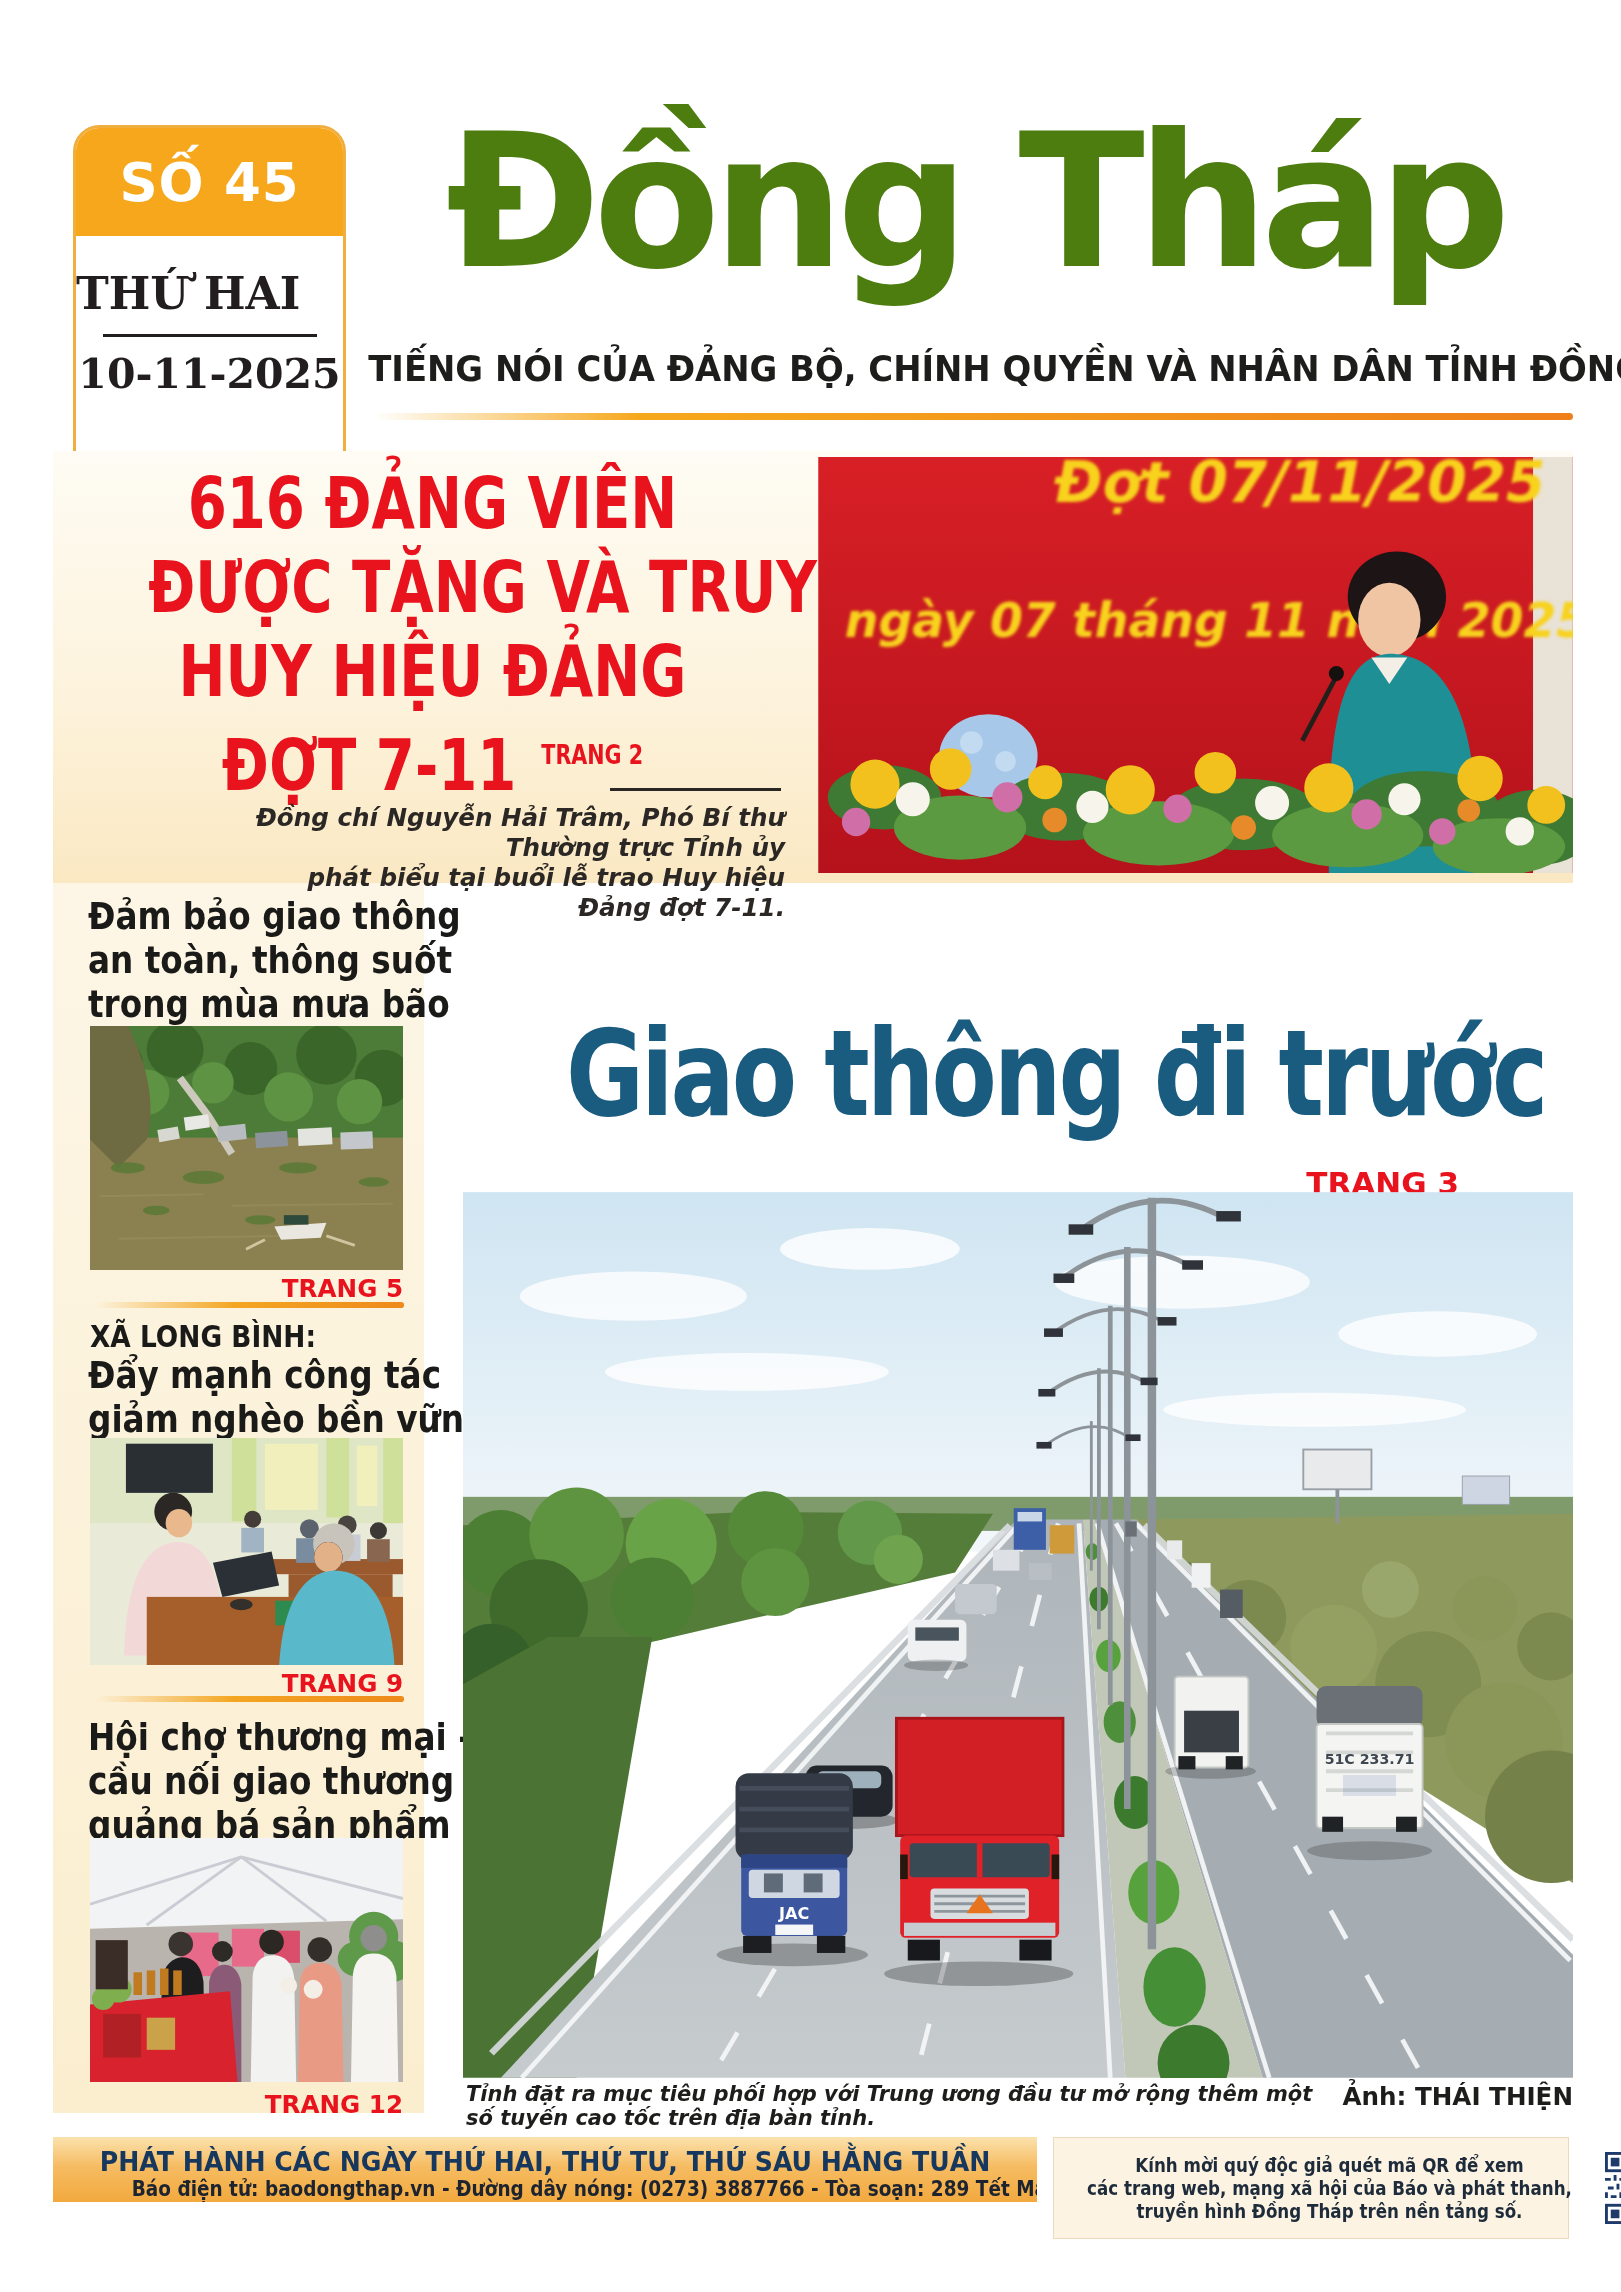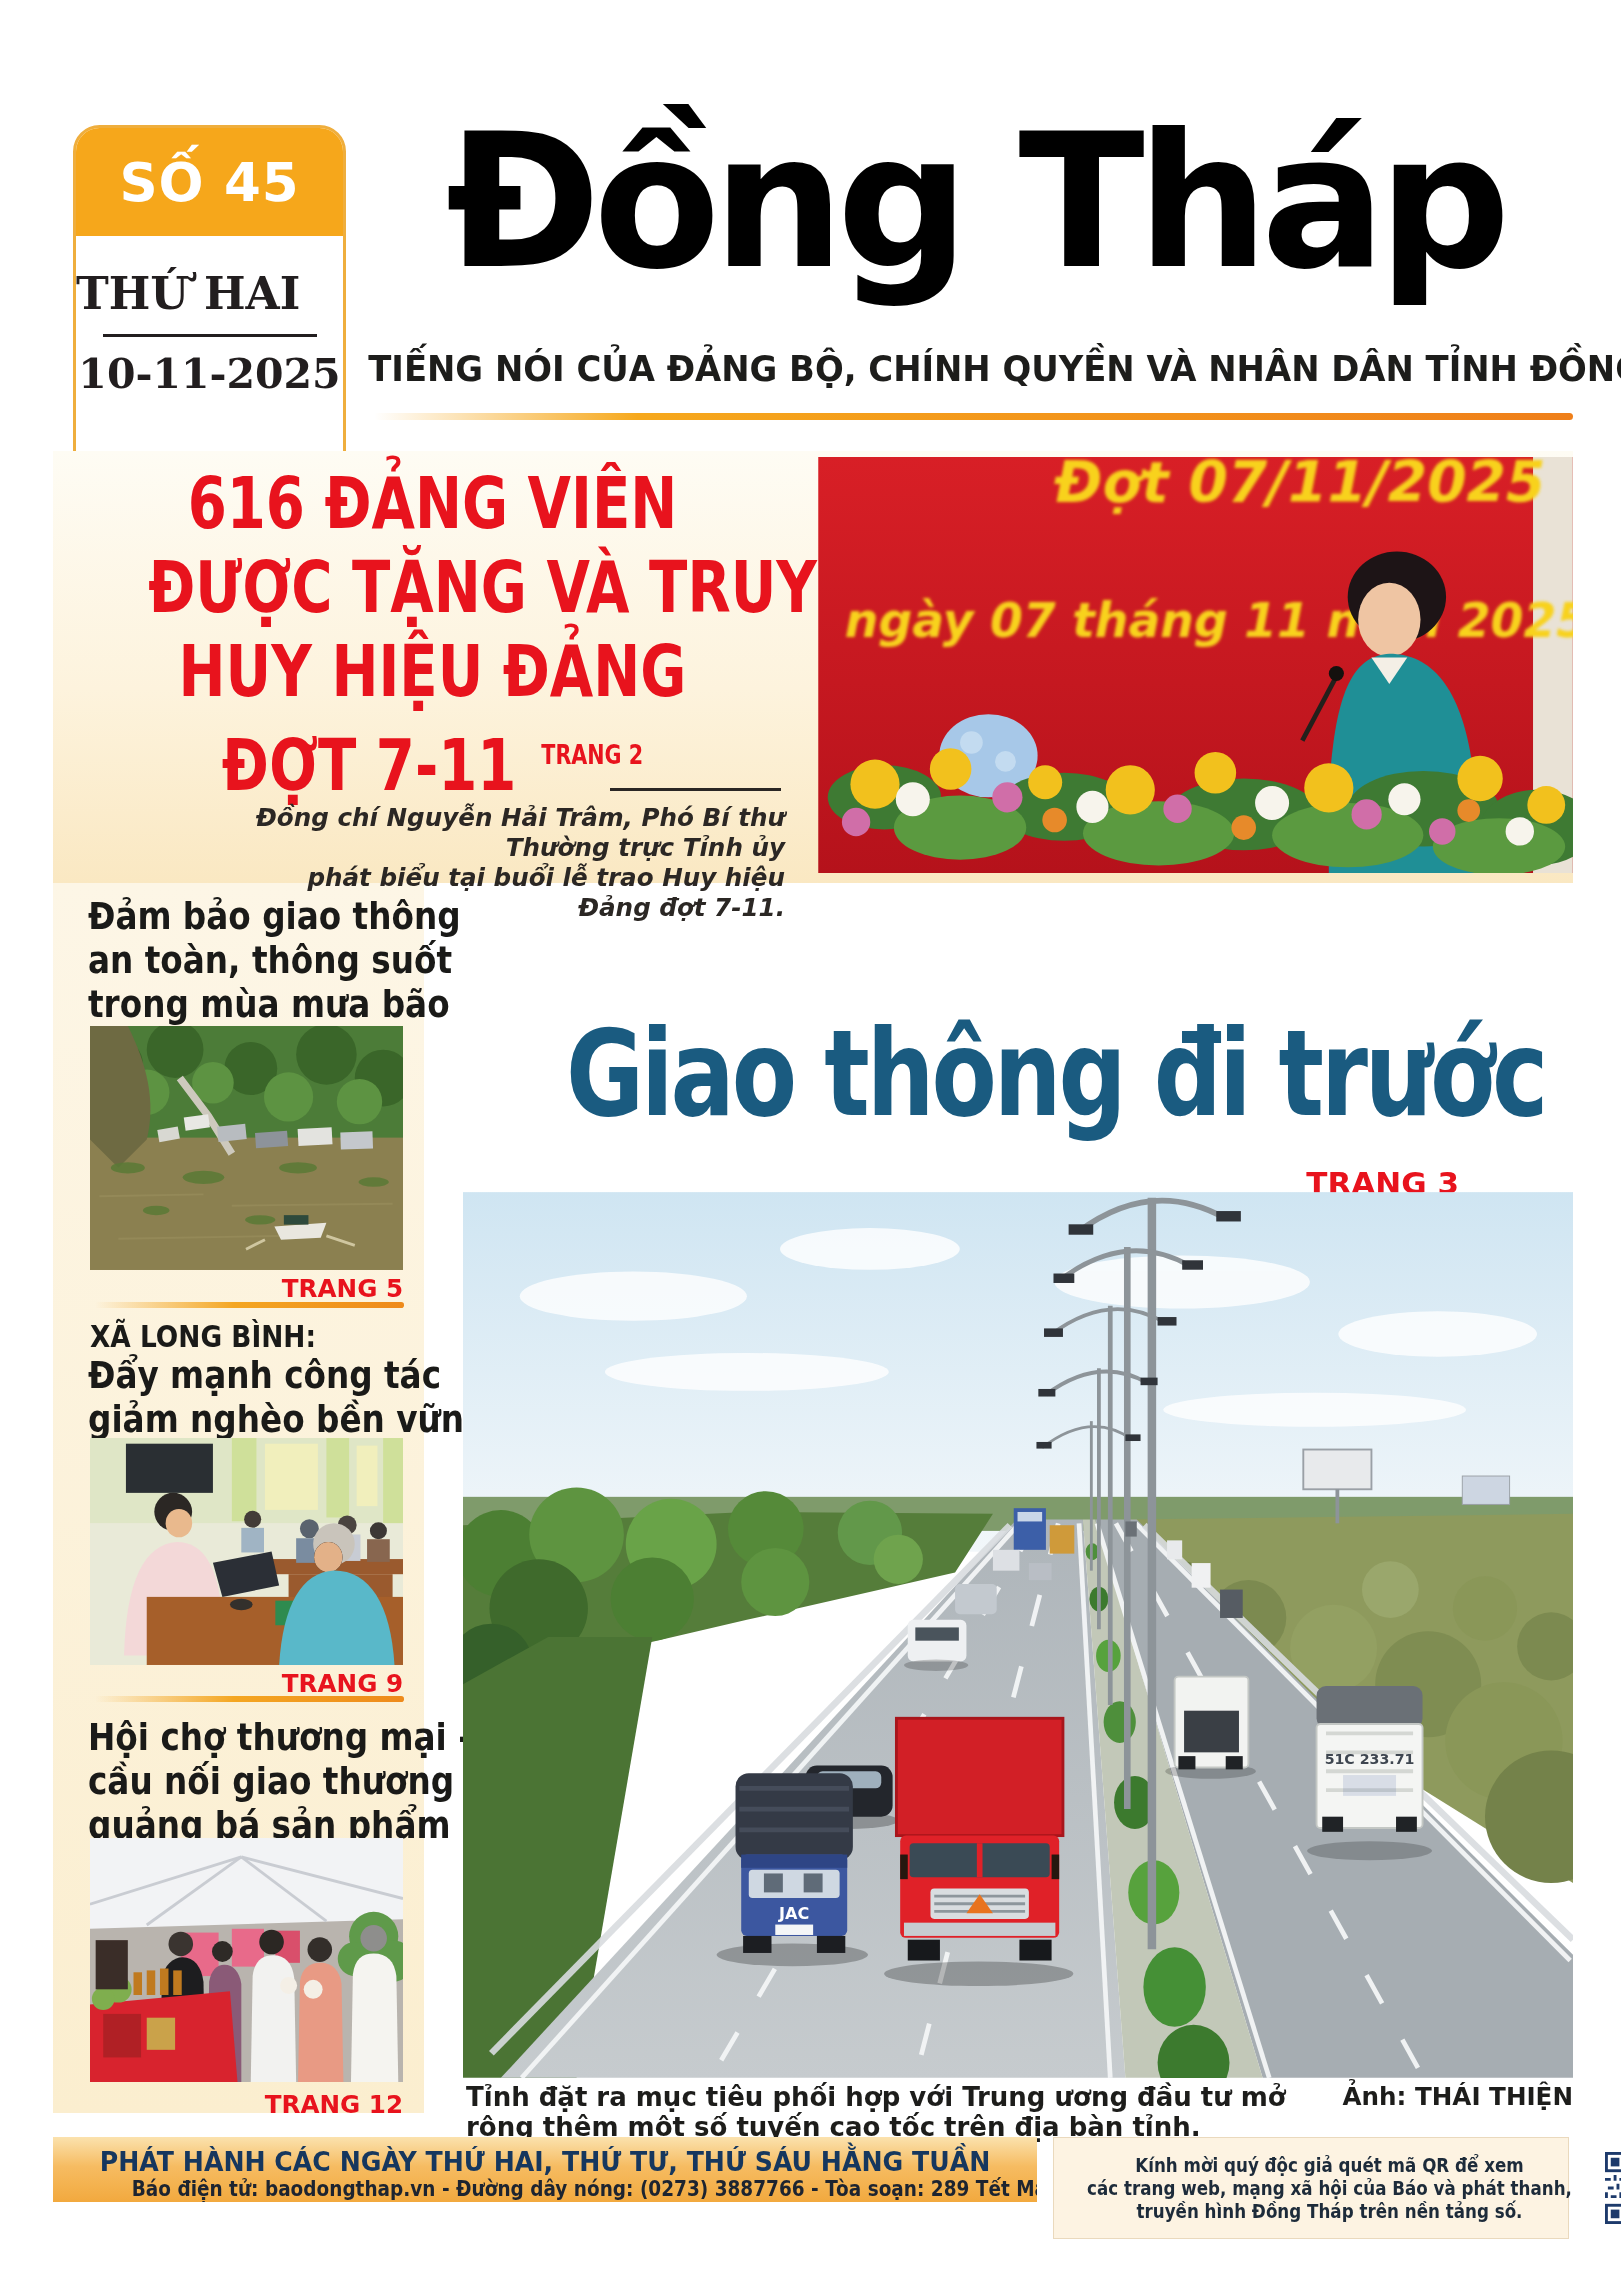--- a/index.html
+++ b/index.html
@@ -11,21 +11,21 @@
   .issue-box{left:73px;top:125px;width:273px;height:360px;border:3.8px solid #efae3d;
              border-radius:26.5px;overflow:hidden;background:#fff;box-sizing:border-box;}
   .issue-top{height:108px;background:#f6a71b;display:flex;align-items:center;justify-content:center;}
   .issue-top span{font-size:53px;font-weight:800;color:#fff;letter-spacing:0.9px;}
   .issue-day{margin-top:32px;font-family:"DejaVu Serif",serif;
              font-weight:700;font-size:44px;color:#221e1f;}
   .issue-divider{width:214px;height:2.8px;background:#221e1f;margin:15px auto 13.2px auto;}
   .issue-date{text-align:center;font-family:"DejaVu Serif",serif;font-weight:700;
               font-size:41px;color:#221e1f;}
   .logo{left:333px;top:70px;width:1283px;height:265px;line-height:265px;text-align:center;
-        font-size:185px;font-weight:900;color:#000000;letter-spacing:-7.6px;white-space:nowrap;}
+        font-size:185px;font-weight:900;color:#4d7c0f;letter-spacing:-7.6px;white-space:nowrap;}
   .tagline{left:331px;top:348px;width:1242px;text-align:center;font-size:36px;font-weight:800;
            color:#1d1d1b;transform:scaleX(0.94);transform-origin:center;white-space:nowrap;}
   .header-rule{left:374px;top:413px;width:1199px;height:6.6px;border-radius:3.8px;
         background:linear-gradient(90deg,rgba(246,168,28,0) 0%,#f6a81c 22%,#ef7f1a 100%);}
 
   
   .cream-a{left:53px;top:451px;width:1520px;height:432px;
         background:linear-gradient(180deg,#fefcf4 0%,#fdf3dd 55%,#fae8c2 100%);}
   .cream-b{left:53px;top:883px;width:371px;height:1230px;
         background:linear-gradient(180deg,#fdf6e6 0%,#fbeecf 100%);}
@@ -58,21 +58,21 @@
         transform:scaleX(0.93);
         text-shadow:-1.9px -1.9px 0 #e8131d,1.9px -1.9px 0 #e8131d,-1.9px 1.9px 0 #e8131d,1.9px 1.9px 0 #e8131d,0 2.8px 0.9px #b31313;}
   .main-headline{left:454px;top:1005px;width:1119px;text-align:center;color:#1a5b80;
         font-size:119px;font-weight:900;letter-spacing:-3.8px;transform:scaleX(0.80);
         transform-origin:center top;white-space:nowrap;}
   .main-trang{left:454px;top:1149px;width:1005px;text-align:right;color:#e8131d;
         font-weight:800;font-size:31px;margin-top:16px;}
   .main-photo{left:463px;top:1192px;width:1110px;height:886px;}
   .main-caption-row{left:466px;top:2082px;width:1107px;display:flex;
         justify-content:space-between;align-items:flex-start;}
-  .main-caption{font-weight:700;font-size:26px;color:#1d1d1b;max-width:852px;}
+  .main-caption{font-style:italic;font-weight:700;font-size:21px;color:#1d1d1b;max-width:852px;}
   .main-credit{font-weight:700;font-size:24.6px;color:#1d1d1b;white-space:nowrap;}
 
   
   .footer-left{left:53px;top:2137px;width:984px;height:65px;
         background:linear-gradient(180deg,#fbe2ae 0%,#f6bc62 45%,#f2a93e 100%);
         text-align:center;overflow:hidden;}
   .footer-pub{margin-top:8.5px;font-size:27.4px;font-weight:800;color:#16375e;white-space:nowrap;
         transform:scaleX(0.92);transform-origin:center;}
   .footer-line{font-size:22px;font-weight:600;color:#1d2430;line-height:24.6px;white-space:nowrap;
         transform:scaleX(0.84);transform-origin:center;}

